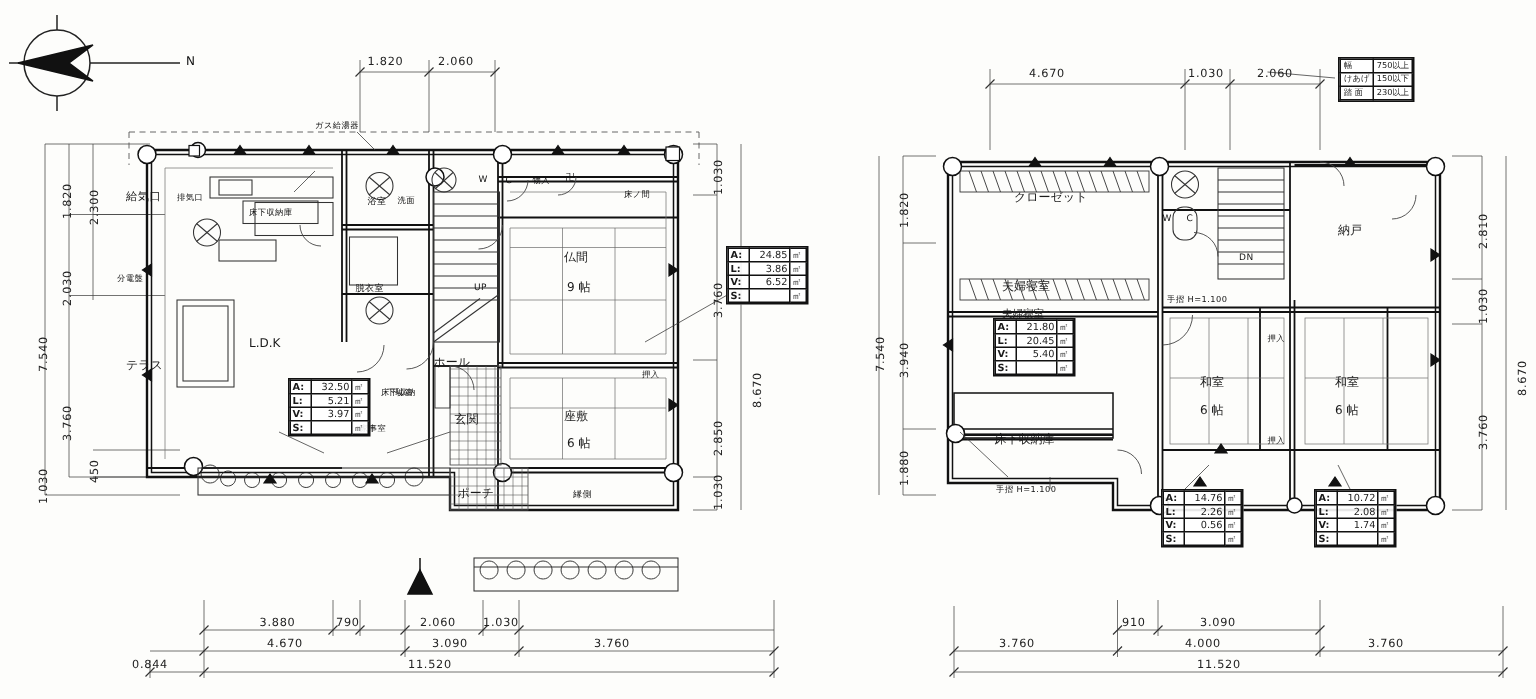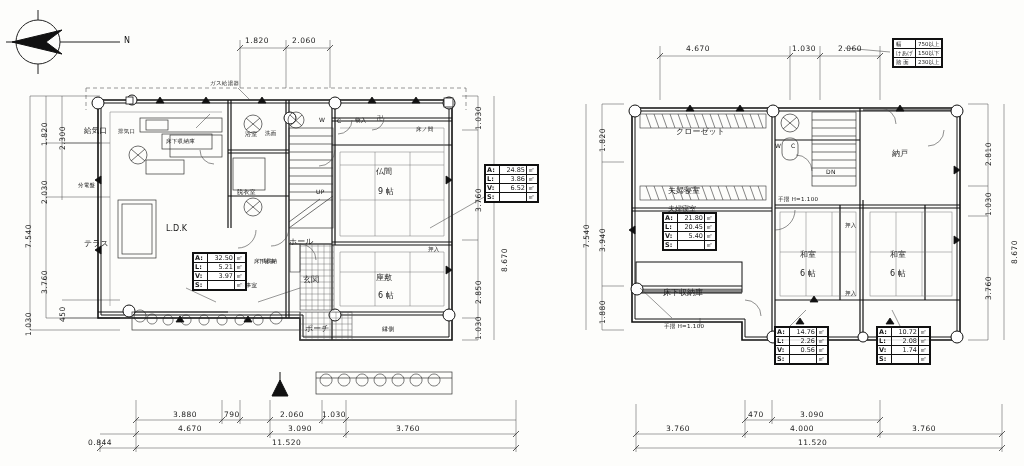--- a/index.html
+++ b/index.html
@@ -700,20 +700,20 @@
 <div class="dimtxt v" style="left:598px;top:152px;">1.820</div>
 <div class="dimtxt v" style="left:598px;top:252px;">3.940</div>
 <div class="dimtxt v" style="left:598px;top:324px;">1.880</div>
 <div class="dimtxt v" style="left:582px;top:248px;">7.540</div>
 
 <div class="dimtxt v" style="left:984px;top:166px;">2.810</div>
 <div class="dimtxt v" style="left:984px;top:216px;">1.030</div>
 <div class="dimtxt v" style="left:984px;top:300px;">3.760</div>
 <div class="dimtxt v" style="left:1010px;top:264px;">8.670</div>
 
-<div class="dimtxt" style="left:748px;top:410px;">470</div>
+<div class="dimtxt" style="left:748px;top:410px;">910</div>
 <div class="dimtxt" style="left:800px;top:410px;">3.090</div>
 <div class="dimtxt" style="left:666px;top:424px;">3.760</div>
 <div class="dimtxt" style="left:790px;top:424px;">4.000</div>
 <div class="dimtxt" style="left:912px;top:424px;">3.760</div>
 <div class="dimtxt" style="left:798px;top:438px;">11.520</div>
 
 </div>
 
 </body></html>

